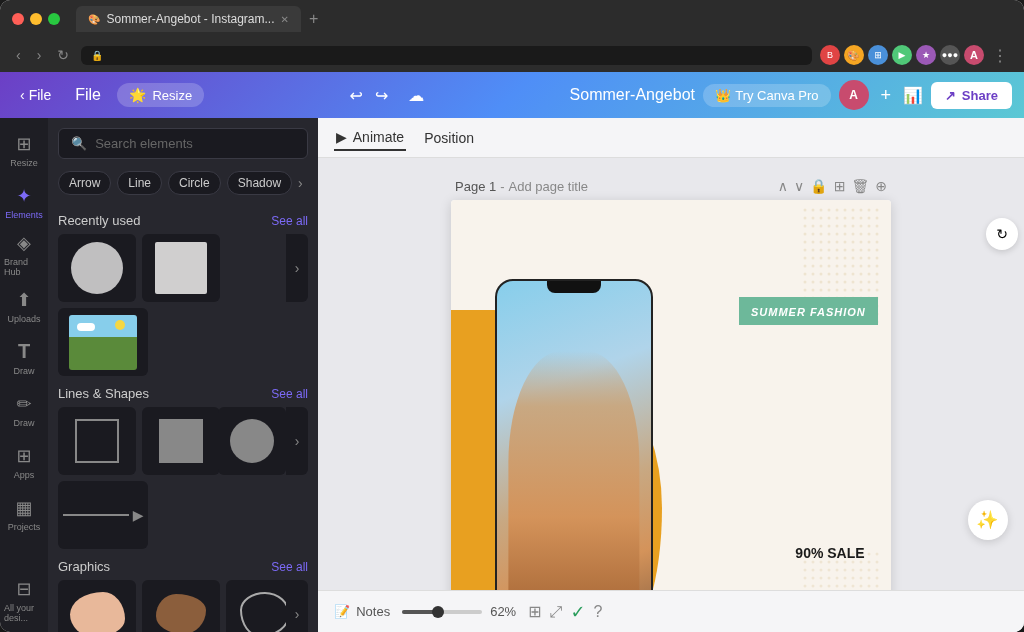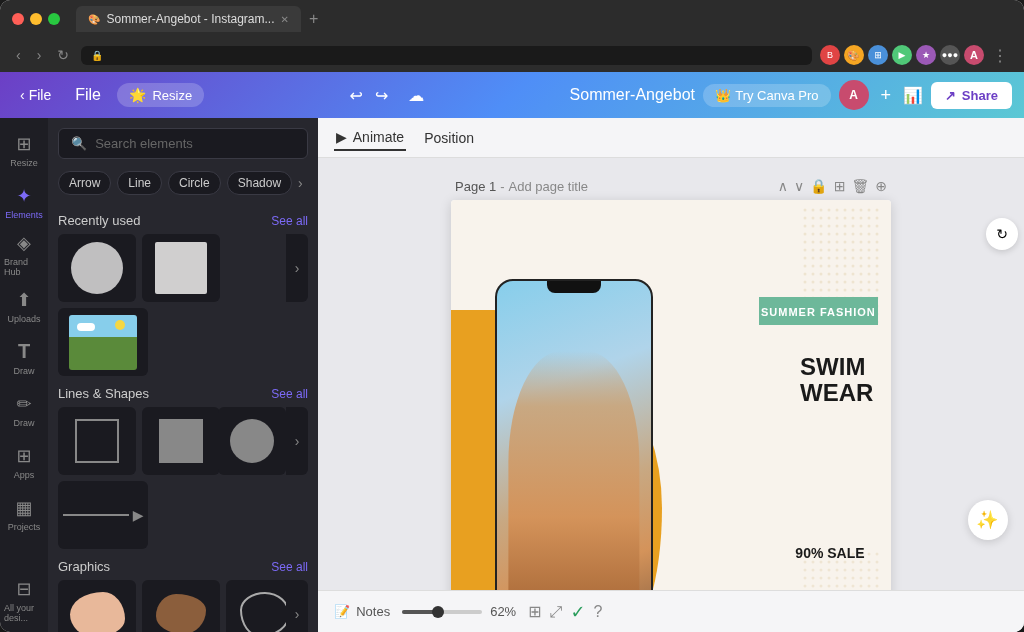--- a/index.html
+++ b/index.html
@@ -537,22 +537,23 @@
       background: linear-gradient(180deg, transparent 0%, #c8a882 20%, #d4935a 60%, #a06030 100%);
       border-radius: 40% 40% 0 0;
     }
 
     
     .summer-banner {
       position: absolute;
       top: 22%;
       right: 3%;
       background: #6db89a;
-      padding: 5px 2px;
+      padding: 5px 12px;
       z-index: 3;
+      font-style: italic;
     }
     .summer-text {
       color: white;
       font-size: 11px;
       font-weight: 800;
       letter-spacing: 1px;
       text-transform: uppercase;
     }
 
     
@@ -939,24 +940,20 @@
                   <div class="phone-screen">
                     <div class="phone-notch"></div>
                     <div class="phone-person"></div>
                   </div>
                 </div>
 
                 <div class="summer-banner">
                   <span class="summer-text">SUMMER FASHION</span>
                 </div>
 
-                <div class="swimwear-text">
-                  <span class="swimwear-word">SWIM</span>
-                  <span class="swimwear-word">WEAR</span>
-                </div>
 
                 <div class="sale-text">
                   <span>90% SALE</span>
                 </div>
               </div>
             </div>
           </div>
 
           <div class="magic-btn" style="position:absolute; right:16px; bottom:50px;">✨</div>
 

